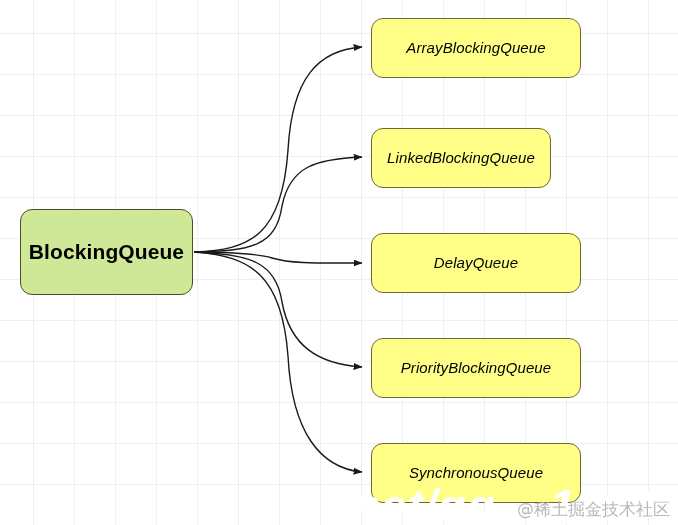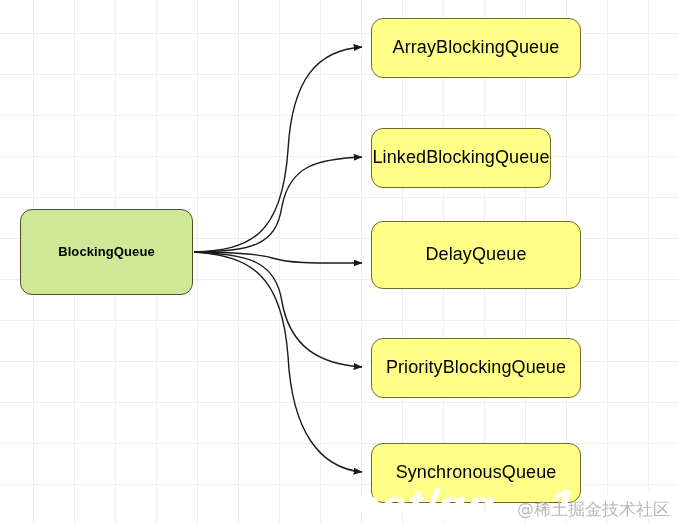--- a/index.html
+++ b/index.html
@@ -37,25 +37,26 @@
     border-radius: 12px;
     border: 1.4px solid #6b6b2e;
     text-align: center;
     line-height: 1.1;
     color: #000000;
     letter-spacing: 0.1px;
   }
   .node-root {
     border-color: #4d4d2a;
     font-weight: bold;
-    font-size: 13px;
+    font-size: 21px;
   }
   .node-leaf {
-    font-size: 18px;
+    font-size: 15px;
     font-weight: normal;
+    font-style: italic;
   }
   .watermark-big {
     position: absolute;
     left: 352px;
     top: 479px;
     font-size: 46px;
     font-weight: bold;
     color: rgba(255, 255, 255, 0.92);
     letter-spacing: 1px;
     white-space: nowrap;
@@ -92,21 +93,21 @@
       <path class="edge" fill="none" stroke="#1a1a1a" stroke-width="1.4" marker-end="url(#arrowhead)" d="M 194 252 C 252 256 282 276 288 356 C 292 432 320 468 362 472"></path>
     </g>
   </svg>
 
   <div class="node node-root" style="left: 20px; top: 209px; width: 173px; height: 86px; background: rgb(207, 232, 151); border-color: rgb(77, 77, 42);">BlockingQueue</div>
 
   <div class="node node-leaf" style="left: 371px; top: 18px; width: 210px; height: 60px; background: rgb(255, 255, 136); border-color: rgb(107, 107, 46);">ArrayBlockingQueue</div>
 
   <div class="node node-leaf" style="left: 371px; top: 128px; width: 180px; height: 60px; background: rgb(255, 255, 136); border-color: rgb(107, 107, 46);">LinkedBlockingQueue</div>
 
-  <div class="node node-leaf" style="left: 371px; top: 221px; width: 210px; height: 68px; background: rgb(255, 255, 136); border-color: rgb(107, 107, 46);">DelayQueue</div>
+  <div class="node node-leaf" style="left: 371px; top: 233px; width: 210px; height: 60px; background: rgb(255, 255, 136); border-color: rgb(107, 107, 46);">DelayQueue</div>
 
   <div class="node node-leaf" style="left: 371px; top: 443px; width: 210px; height: 60px; background: rgb(255, 255, 136); border-color: rgb(107, 107, 46);">SynchronousQueue</div>
 
   <div class="node node-leaf" style="left: 371px; top: 338px; width: 210px; height: 60px; background: rgb(255, 255, 136); border-color: rgb(107, 107, 46);">PriorityBlockingQueue</div>
 
   <div class="watermark-big">net/qq__1499</div>
 
   <div class="watermark-corner">@稀土掘金技术社区</div>
 
 </div>

